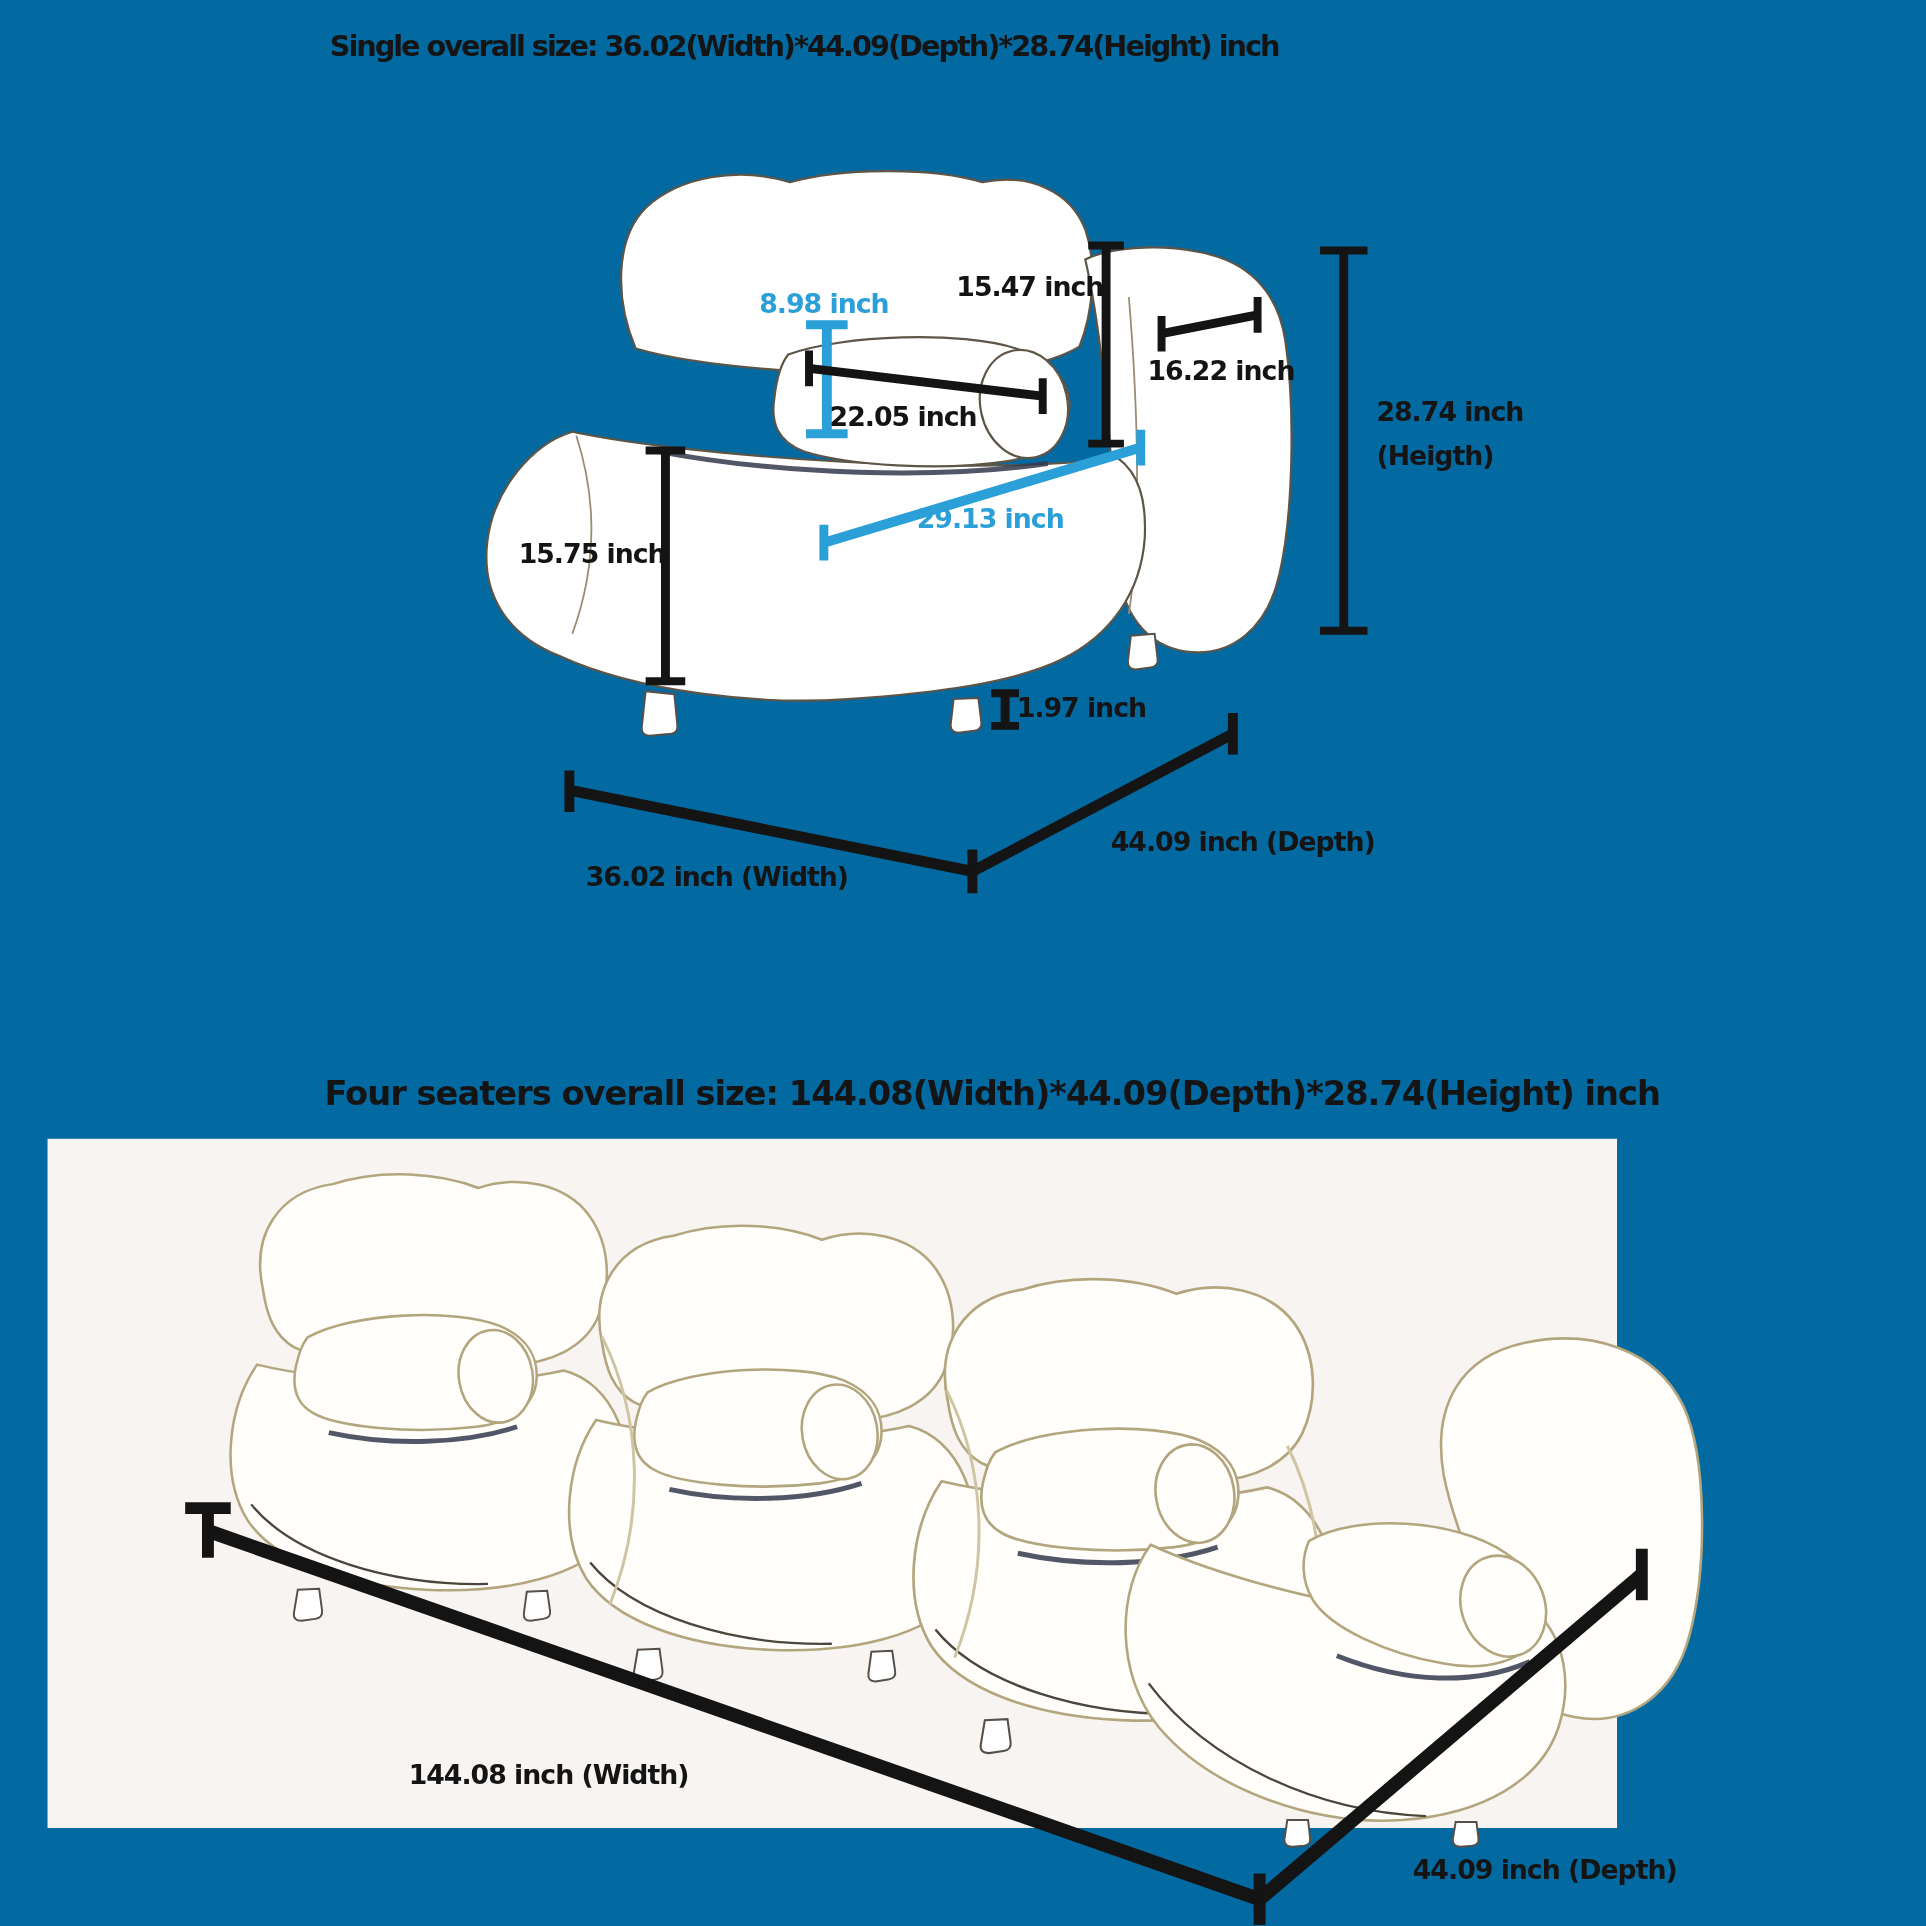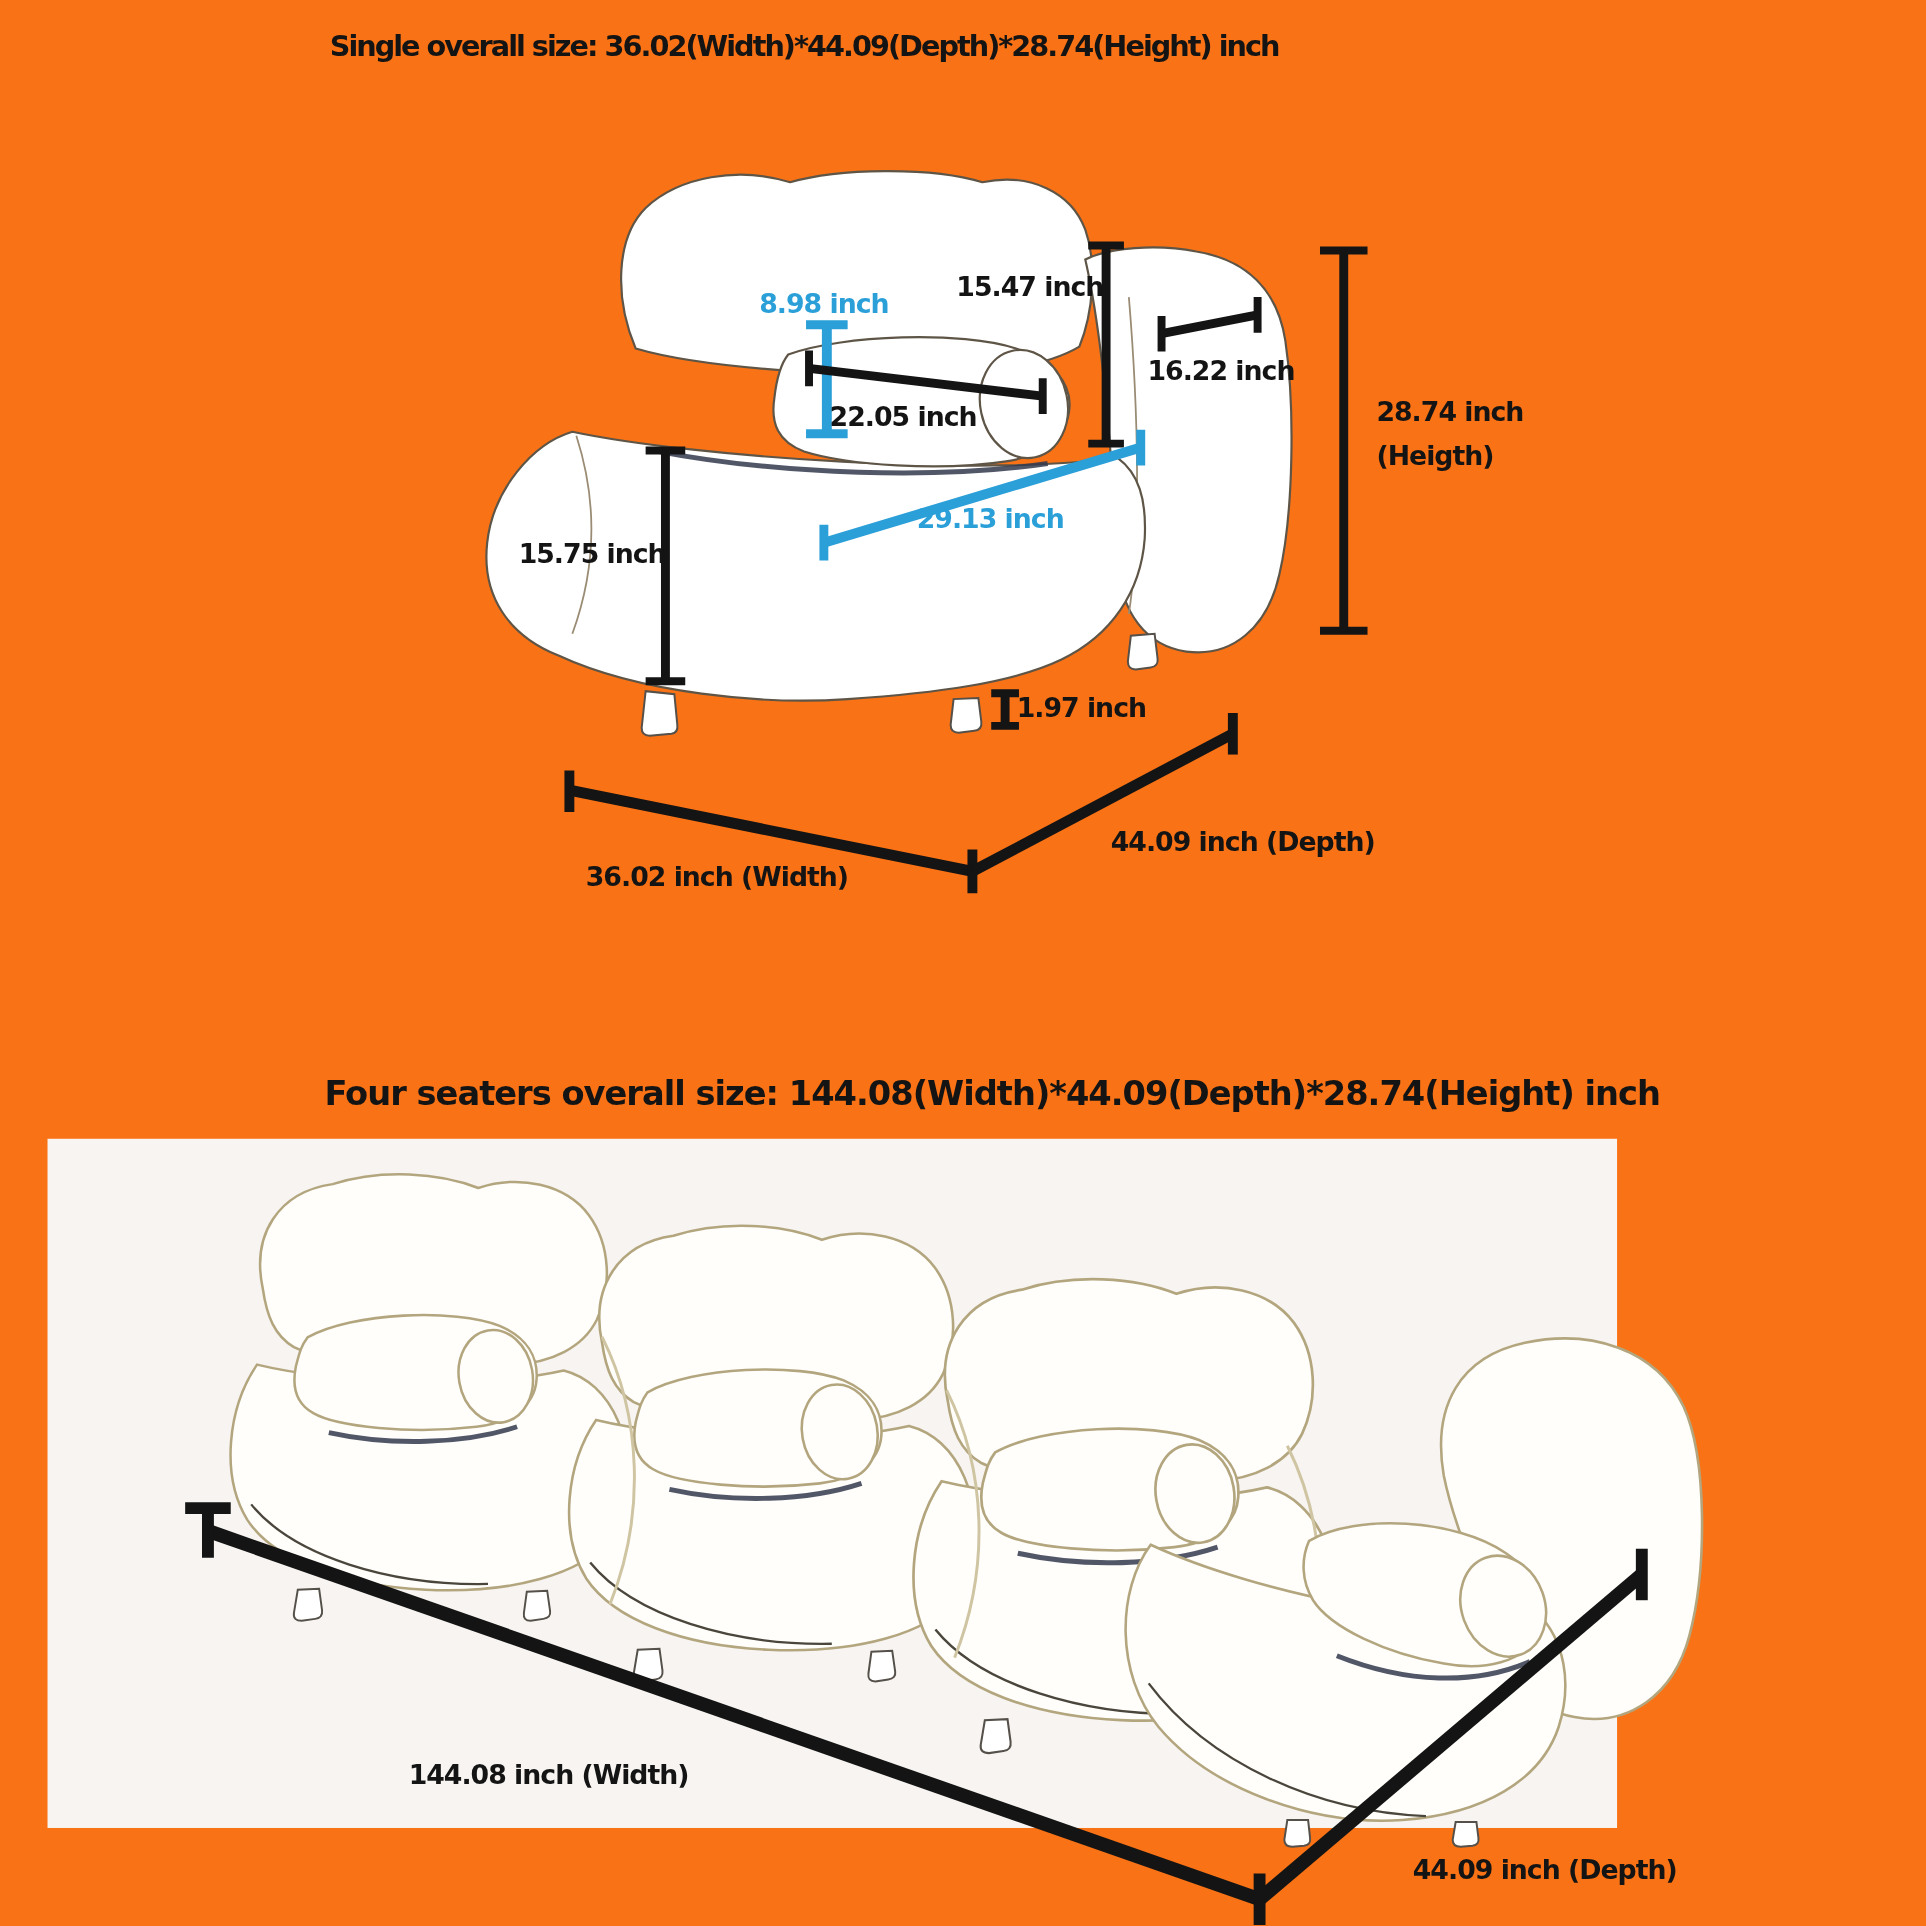--- a/index.html
+++ b/index.html
@@ -1,16 +1,16 @@
 <!DOCTYPE html>
 <html><head>
 <meta charset="utf-8">
 <style>
   html,body{margin:0;padding:0;background:#ffffff;}
-  .stage{width:1927px;height:1927px;position:relative;background:#f97316;overflow:hidden;}
+  .stage{width:1927px;height:1927px;position:relative;background:#0369a1;overflow:hidden;}
   svg{display:block;}
   .title{font-family:"DejaVu Sans",sans-serif;font-weight:bold;fill:#141414;}
   .t1{font-size:29px;letter-spacing:-2px;}
   .t2{font-size:34px;letter-spacing:-1px;}
   .lbl{font-family:"DejaVu Sans",sans-serif;font-weight:bold;font-size:27px;letter-spacing:-1px;fill:#141414;}
   .lbl-blue{fill:#2b9fd8;}
   .dim{stroke:#141414;stroke-width:9;fill:none;}
   .dimcap{stroke:#141414;stroke-width:8;fill:none;}
   .dimb{stroke:#2b9fd8;stroke-width:10;fill:none;}
   .dimbcap{stroke:#2b9fd8;stroke-width:9;fill:none;}

